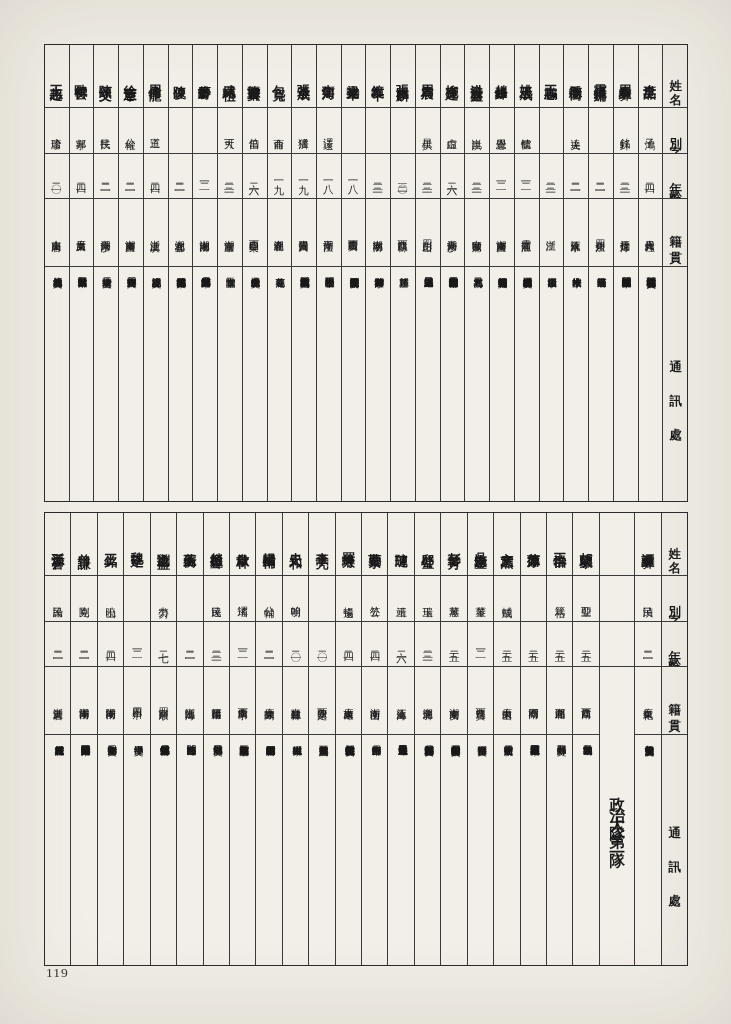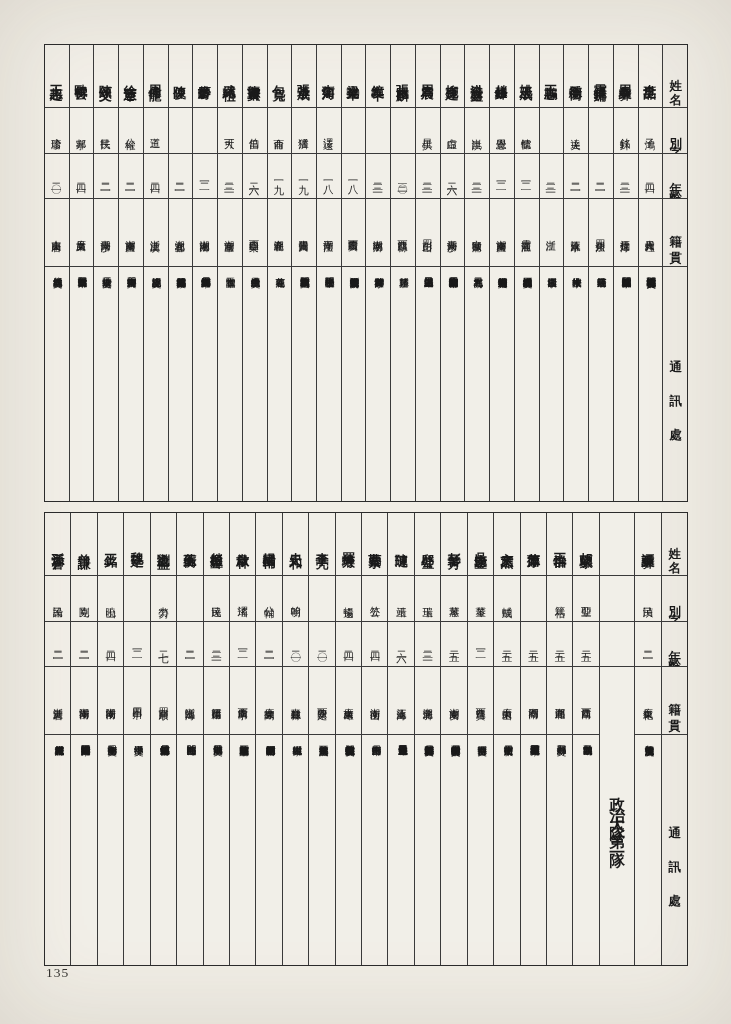--- a/index.html
+++ b/index.html
@@ -441,14 +441,14 @@
         </div>
         <div class="col pcol">
           <div class="cell vt c-name name">孫浙蒼</div>
           <div class="cell vt c-alias small">論民</div>
           <div class="cell vt c-age small">二二</div>
           <div class="cell vt c-origin origin">浙江黃岩</div>
           <div class="cell vt c-addr addr">黃岩城北柯村東升紙庄轉</div>
         </div>
       </div>
   </div>
-  <div class="page-number">135</div>
+  <div class="page-number">119</div>
 </div>
 
 </body></html>

